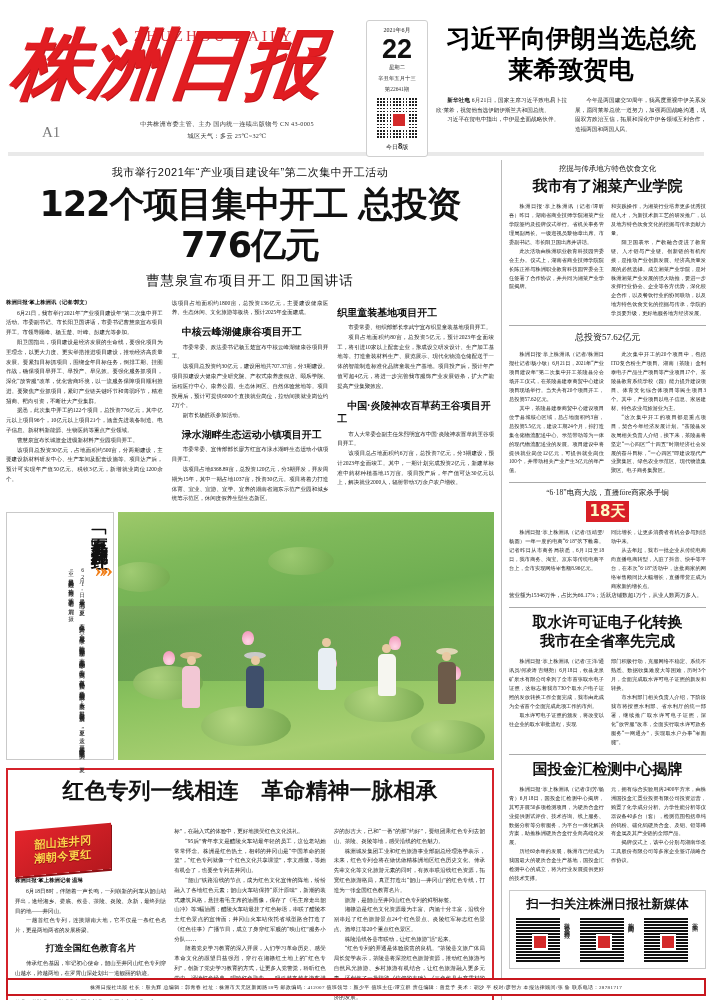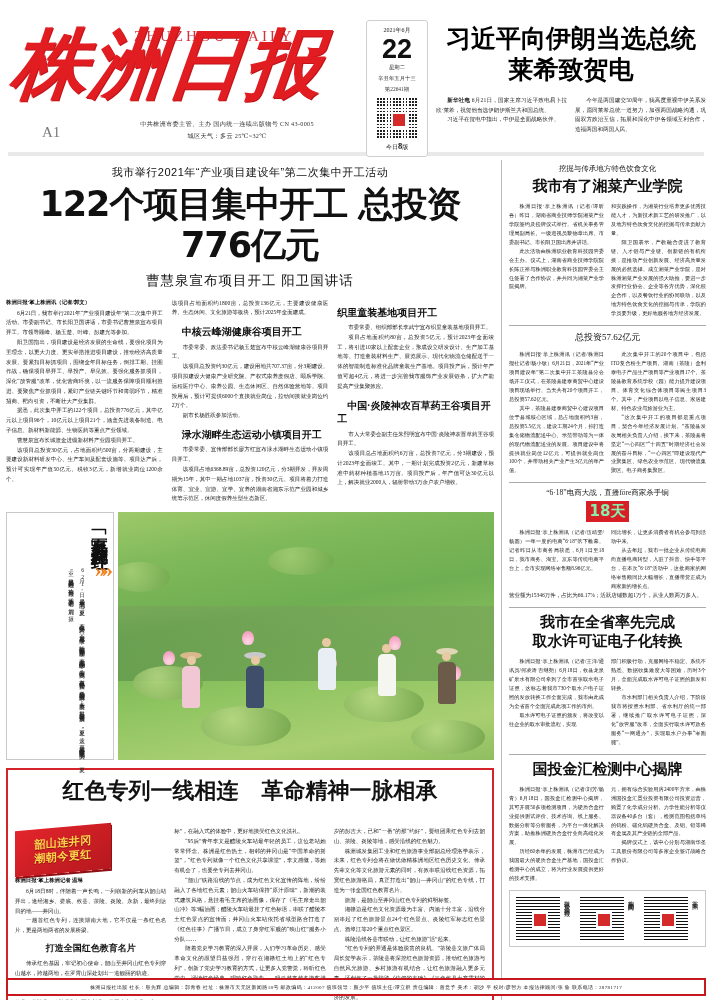--- a/index.html
+++ b/index.html
@@ -105,21 +105,21 @@
     font-size: 15px; margin-top: 3px; letter-spacing: 0px;
   }
   .side-head.serif { font-family: "Liberation Serif", serif; font-size: 16px; }
   .side-sub { text-align: center; font-size: 9px; margin-top: 2px; }
   .side-cols { display: flex; gap: 7px; margin-top: 6px; }
   .side-cols .bodytext { font-size: 5.2px; line-height: 1.72; }
   .hr-s { border: 0; border-top: 1px solid #aaa; margin: 7px 0 5px; }
 
   .badge-row { display: flex; align-items: center; justify-content: center; gap: 5px; margin-top: 3px; }
   .red-badge {
-    background: #d81f26; color: #86efac; font-family: "DejaVu Sans", sans-serif;
+    background: #d81f26; color: #fef9c3; font-family: "DejaVu Sans", sans-serif;
     font-weight: bold; font-size: 15px; padding: 1px 4px; line-height: 1.25;
   }
   .badge-head { font-family: "Liberation Serif", serif; font-weight: bold; font-size: 15px; }
 
   
   .photo-block { display: flex; margin-top: 8px; height: 248px; }
   .photo-caption {
     width: 108px; border: 1px solid #c9c9c9; padding: 10px 4px 4px 4px;
     display: flex; flex-direction: row-reverse; position: relative; background: #fff;
   }
@@ -408,22 +408,22 @@
             <p class="bodytext">从去年起，我市一批企业从传统电商向直播电商转型，入驻了抖音、快手等平台，在本次“6·18”活动中，这批商家的网络零售额同比大幅增长，直播带货正成为商家新的增长点。</p>
           </div>
         </div>
         <p class="bodytext noind">营业额为15346万件，占比为66.17%；活跃店铺数超1万个，从业人数两万多人。</p>
       </div>
 
       <hr class="hr-s">
 
       <div>
         <div class="side-head">
+          <div>取水许可证电子化转换</div>
           <div>我市在全省率先完成</div>
-          <div>取水许可证电子化转换</div>
         </div>
         <div class="side-cols">
           <div style="flex:1">
             <p class="bodytext">株洲日报·掌上株洲讯（记者/王洋/通讯员/何凌涛 古继尧）6月18日，攸县龙泉矿泉水有限公司拿到了全市首张取水电子证照，这标志着我市730个取水户电子证照的发放转换工作全面完成，我市由此成为全省首个全面完成此项工作的市州。</p>
             <p class="bodytext">取水许可电子证照的颁发，将改变以往企业的取水审批流程，实现</p>
           </div>
           <div style="flex:1">
             <p class="bodytext noind">部门积极行动，克服网络不稳定、系统不熟悉、数据收集难度大等困难，历时3个月，全面完成取水许可电子证照的新发和转换。</p>
             <p class="bodytext">市水利部门相关负责人介绍，下阶段我市将按照水利部、省水利厅的统一部署，继续推广取水许可电子证照，深化“放管服”改革，全面实行取水许可政务服务“一网通办”，实现取水户办事“零跑腿”。</p>
           </div>
@@ -440,20 +440,21 @@
             <p class="bodytext">历经60余年的发展，株洲市已经成为我国最大的硬质合金生产基地，国投金汇检测中心的成立，将为行业发展提供更好的技术支撑。</p>
           </div>
           <div style="flex:1">
             <p class="bodytext noind">元，拥有综合实验用房2400平方米，由株洲国投金汇置业投资有限公司投资运营，购置了化学成分分析、力学性能分析等仪器设备40多台（套），检测范围包括单纯的钨粉、碳化钨硬质合金、及钼、钽等稀有金属及其产业链的全部产品。</p>
             <p class="bodytext">揭牌仪式上，该中心分别与湖南华圣工具股份有限公司等多家企业签订战略合作协议。</p>
           </div>
         </div>
       </div>
 
       <div class="qr-panel">
+        <div class="qr-title">扫一扫关注株洲日报社新媒体</div>
         <div class="qr-row">
           <div class="qr-item">
             <div class="qr-big"></div>
             <div class="qr-label">微信公众号 株洲日报</div>
           </div>
           <div class="qr-item">
             <div class="qr-big"></div>
             <div class="qr-label">株洲新闻网</div>
           </div>
           <div class="qr-item">

